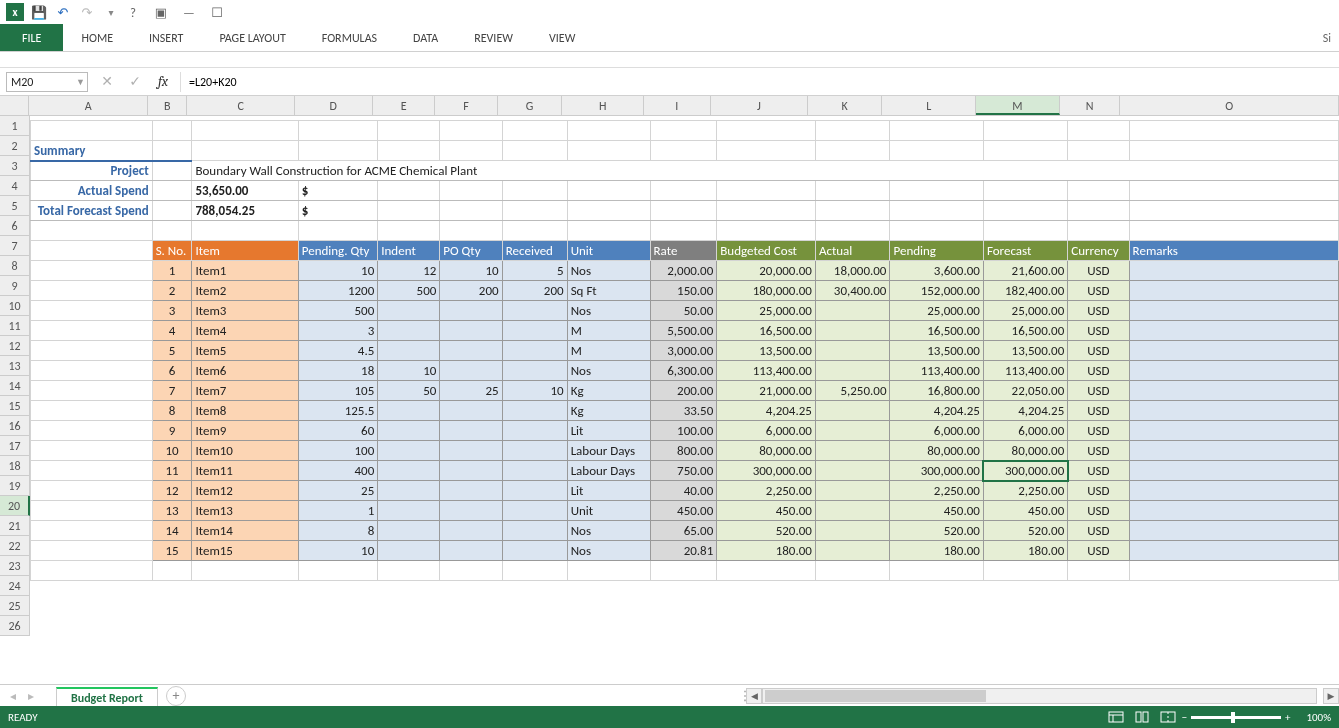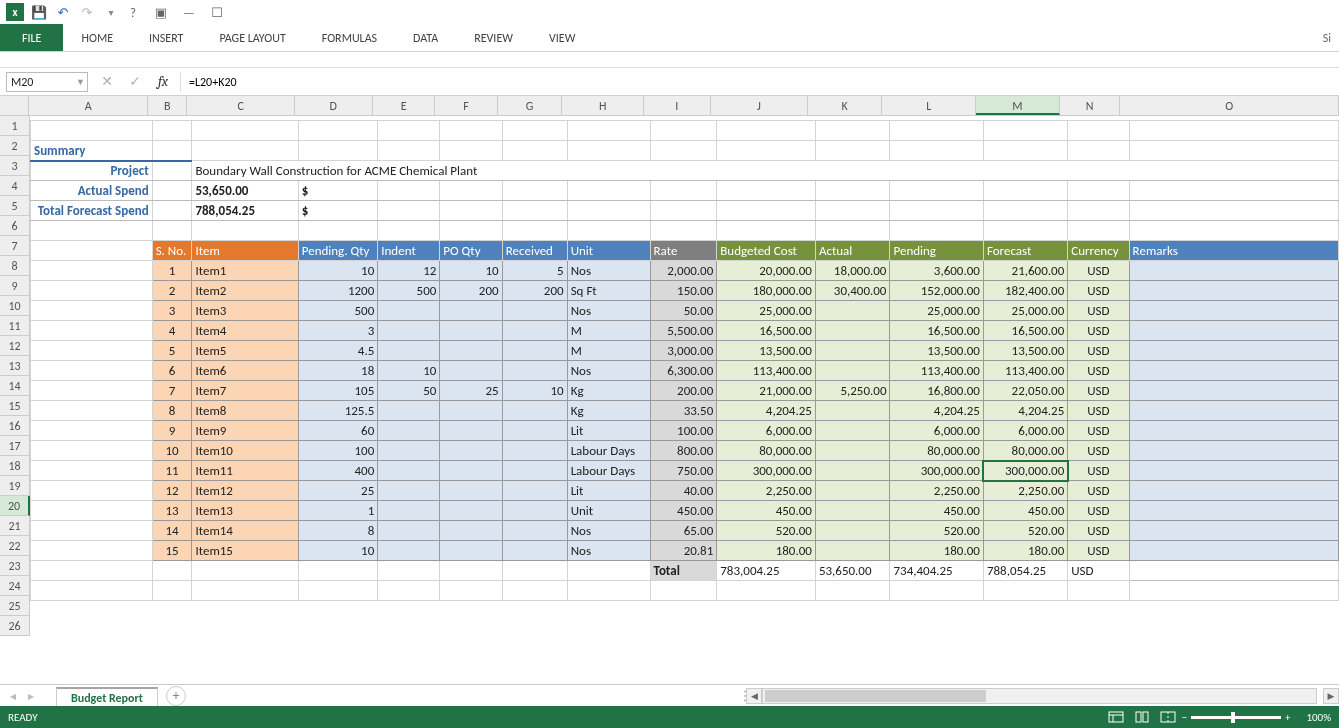--- a/index.html
+++ b/index.html
@@ -70,21 +70,21 @@
 .cell-rem { background:#dbe5f1; border:1px solid #999 !important; }
 .thick-top { border-top: 2px solid #333 !important; }
 .total-lbl { background:#d9d9d9 !important; font-weight:bold; }
 
 .sel-cell { outline: 2px solid #217346; outline-offset:-1px; }
 
 
 .sheettabs-row { position:absolute; left:0; right:0; bottom:22px; height:22px; background:#fff; border-top:1px solid #ccc; display:flex; align-items:center; }
 .sheettab-nav { display:flex; gap:0px; padding:0 4px; }
 .sheettab-nav span { width:18px; text-align:center; color:#bbb; cursor:pointer; font-size:12px; }
-.sheettab { padding: 2px 14px; border:1px solid #ccc; border-bottom:none; background:#fff; font-size:12px; font-weight:bold; color:#217346; border-top:2px solid #a3a3a3; position:relative; top:1px; }
+.sheettab { padding: 2px 14px; border:1px solid #ccc; border-bottom:none; background:#fff; font-size:12px; font-weight:bold; color:#217346; border-top:2px solid #22c55e; position:relative; top:1px; }
 .addsheet { width:20px; height:20px; border:1px solid #ccc; border-radius:50%; display:flex; align-items:center; justify-content:center; margin-left:8px; cursor:pointer; font-size:14px; color:#888; }
 .hscroll-area { flex:1; height:16px; margin: 0 6px 0 0; background:#f0f0f0; border:1px solid #ccc; position:relative;}
 .hscroll-thumb { position:absolute; left:2px; width:40%; top:1px; bottom:1px; background:#cdcdcd;}
 .hscroll-arrow { width:16px; height:16px; border:1px solid #ccc; display:flex; align-items:center;justify-content:center; font-size:9px; color:#666; cursor:pointer; background:#f0f0f0;}
 
 
 .statusbar { position:absolute; left:0; right:0; bottom:0; height:22px; background:#217346; color:#fff; display:flex; align-items:center; padding: 0 8px; font-size:11px; }
 .statusbar .sp { flex:1; }
 .statusbar .viewbtn { width:26px; height:18px; display:flex;align-items:center;justify-content:center;cursor:pointer;}
 .statusbar .zoom { display:flex; align-items:center; gap:4px; }
@@ -557,37 +557,20 @@
             </tr>
             <tr>
               <td style="width:122px" class=""></td>
               <td style="width:40px" class=""></td>
               <td style="width:110px" class=""></td>
               <td style="width:80px" class=""></td>
               <td style="width:64px" class=""></td>
               <td style="width:64px" class=""></td>
               <td style="width:66px" class=""></td>
               <td style="width:84px" class=""></td>
-              <td style="width:68px" class="total-lbl">Total</td>
-              <td style="width:100px" class="">783,004.25</td>
-              <td style="width:76px" class="">53,650.00</td>
-              <td style="width:96px" class="">734,404.25</td>
-              <td style="width:86px" class="">788,054.25</td>
-              <td style="width:62px" class="">USD</td>
-              <td style="width:224px" class="bbline"></td>
-            </tr>
-            <tr>
-              <td style="width:122px" class=""></td>
-              <td style="width:40px" class=""></td>
-              <td style="width:110px" class=""></td>
-              <td style="width:80px" class=""></td>
-              <td style="width:64px" class=""></td>
-              <td style="width:64px" class=""></td>
-              <td style="width:66px" class=""></td>
-              <td style="width:84px" class=""></td>
               <td style="width:68px" class=""></td>
               <td style="width:100px" class=""></td>
               <td style="width:76px" class=""></td>
               <td style="width:96px" class=""></td>
               <td style="width:86px" class=""></td>
               <td style="width:62px" class=""></td>
               <td style="width:224px" class=""></td>
             </tr>
           </tbody>
         </table>

